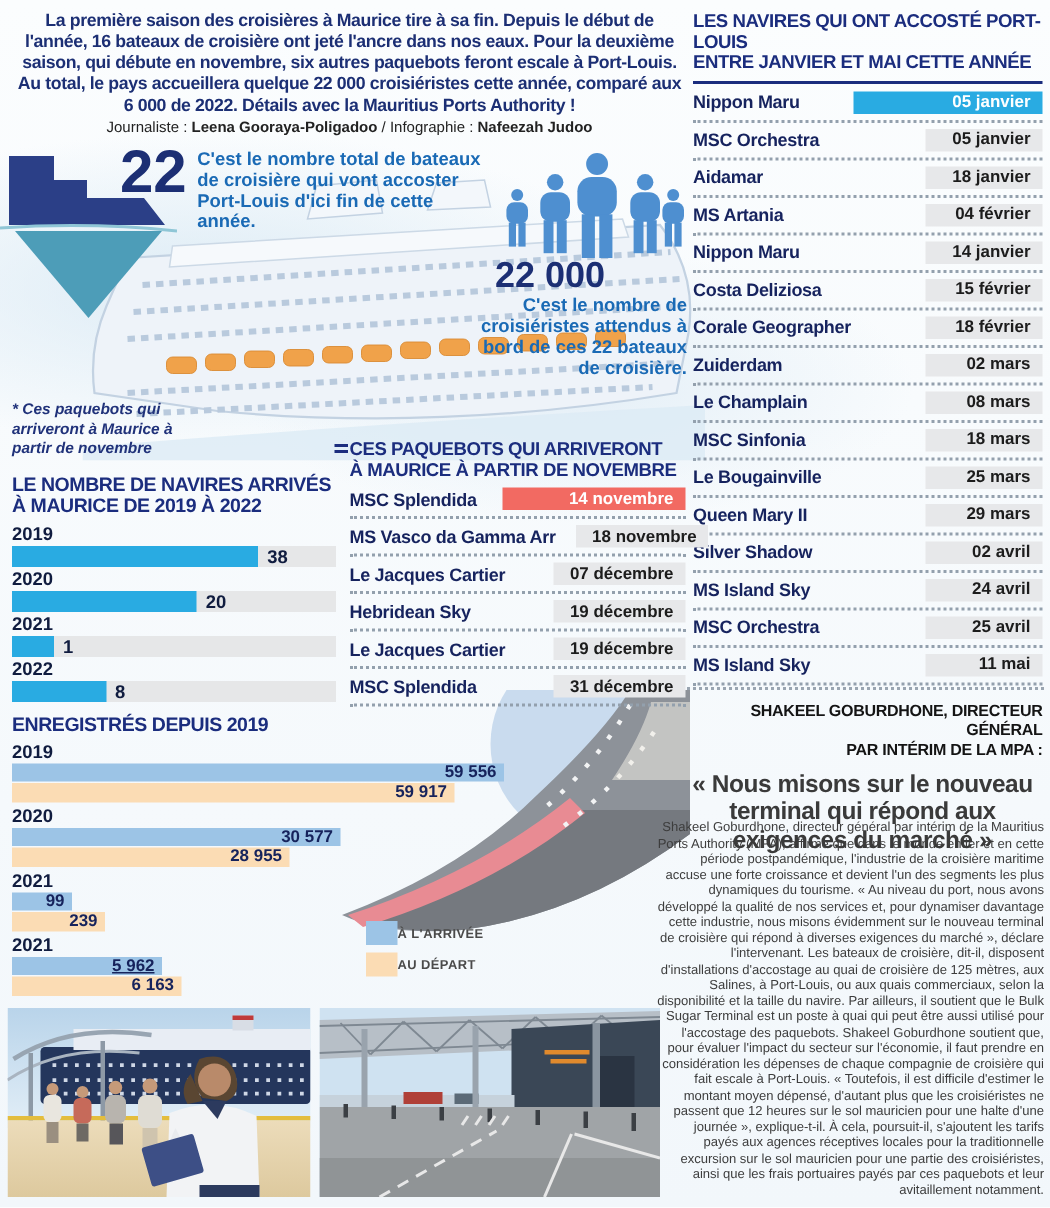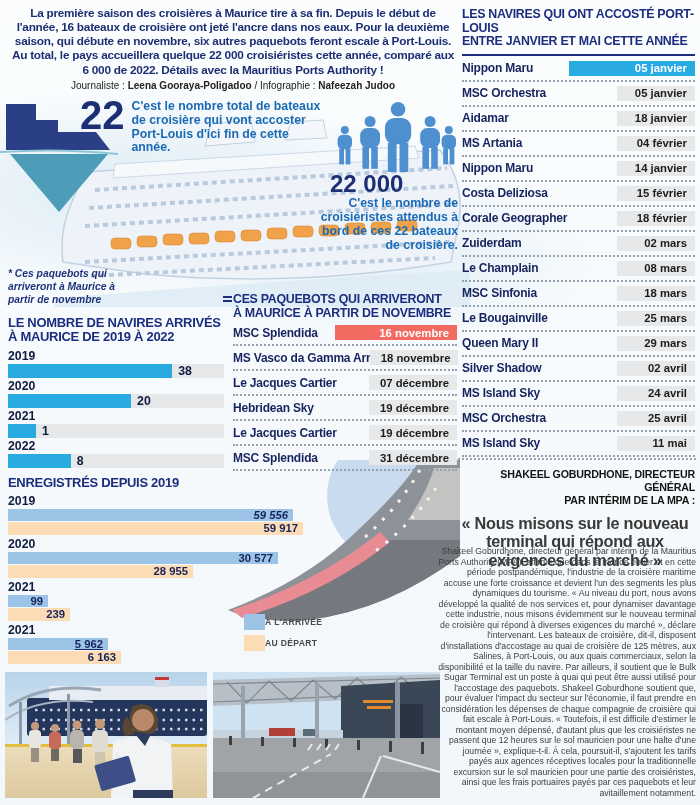--- a/index.html
+++ b/index.html
@@ -32,21 +32,21 @@
   .footnote { left:8px; top:268px; width:120px; font-style:italic; font-weight:700; font-size:10.3px;
               color:#20327a; line-height:1.25; z-index:3; }
 
   
   .docked { left:462px; top:8px; width:233px; z-index:3; }
   .sec-title { font-size:12.4px; font-weight:800; color:#1b2d7e; line-height:1.1; letter-spacing:-0.3px; }
   .docked .sec-title { border-bottom:2px solid #1b2d7e; padding-bottom:5px; margin-bottom:4px; }
   .trow { display:flex; justify-content:space-between; align-items:center; height:17px; margin-top:3px; }
   .tname { font-size:12px; font-weight:800; color:#16235e; letter-spacing:-0.2px; white-space:nowrap; }
   .tdate { font-size:11.3px; font-weight:700; color:#1c1c1c; background:#e7e8ea; padding:1.5px 8px;
-           min-width:78px; text-align:right; white-space:nowrap; }
+           min-width:78px; text-align:right; white-space:nowrap;margin-left:14px; }
   .hl-blue { background:#29abe2 !important; color:#fff !important; min-width:126px !important; }
   .hl-red  { background:#f26a62 !important; color:#fff !important; min-width:122px !important; }
   .dotsep { border-bottom:2px dotted #93a0ad; margin-top:3px; }
 
   
   .chart1 { left:8px; top:316px; width:216px; z-index:3; }
   .chart1 .sec-title, .chart2 .sec-title { font-size:13px; }
   .chart1 .sec-title { margin-bottom:5px; }
   .cyear { font-size:12.3px; font-weight:800; color:#101c3f; line-height:13px; margin:2px 0 1px; }
   .c1track { position:relative; height:14px; background:#e6e7e8; }
@@ -308,21 +308,21 @@
 
   <section class="abs upcoming">
     <div class="sec-title" style="position:relative">
       <span class="tdeco"></span>
       <span>CES PAQUEBOTS QUI ARRIVERONT</span><br>
       <span>À MAURICE À PARTIR DE NOVEMBRE</span>
     </div>
     <div id="upcoming-rows">
         <div class="trow">
           <span class="tname">MSC Splendida</span>
-          <span class="tdate hl-red">16 novembre</span>
+          <span class="tdate hl-red">14 novembre</span>
         </div>
         <div class="dotsep"></div>
         <div class="trow">
           <span class="tname">MS Vasco da Gamma Arr</span>
           <span class="tdate">18 novembre</span>
         </div>
         <div class="dotsep"></div>
         <div class="trow">
           <span class="tname">Le Jacques Cartier</span>
           <span class="tdate">07 décembre</span>
@@ -359,26 +359,26 @@
   </svg>
 
   <section class="abs chart2">
     <div class="sec-title">
       <br>
       <span>ENREGISTRÉS DEPUIS 2019</span>
     </div>
     <div id="chart2-groups">
         <div class="c2g">
           <div class="cyear">2019</div>
-          <div class="c2bar" style="width: 285px; background: rgb(156, 196, 230); font-style: italic;">59 556</div>
+          <div class="c2bar" style="width: 328px; background: rgb(156, 196, 230);">59 556</div>
           <div class="c2bar" style="width: 295px; background: rgb(251, 220, 180);">59 917</div>
         </div>
         <div class="c2g">
           <div class="cyear">2020</div>
-          <div class="c2bar" style="width: 270px; background: rgb(156, 196, 230);">30 577</div>
+          <div class="c2bar" style="width: 219px; background: rgb(156, 196, 230);">30 577</div>
           <div class="c2bar" style="width: 185px; background: rgb(251, 220, 180);">28 955</div>
         </div>
         <div class="c2g">
           <div class="cyear">2021</div>
           <div class="c2bar" style="width: 40px; background: rgb(156, 196, 230);">99</div>
           <div class="c2bar" style="width: 62px; background: rgb(251, 220, 180);">239</div>
         </div>
         <div class="c2g">
           <div class="cyear">2021</div>
           <div class="c2bar" style="width: 100px; background: rgb(156, 196, 230); text-decoration: underline;">5 962</div>

